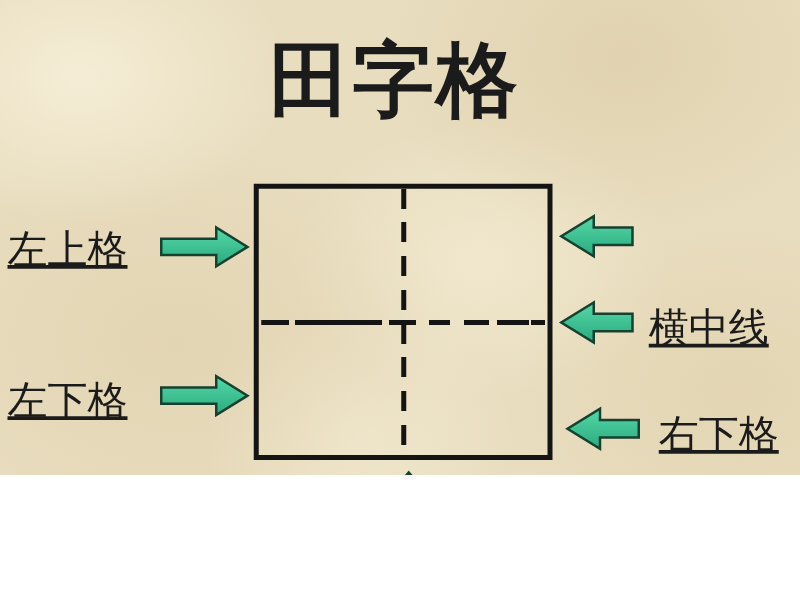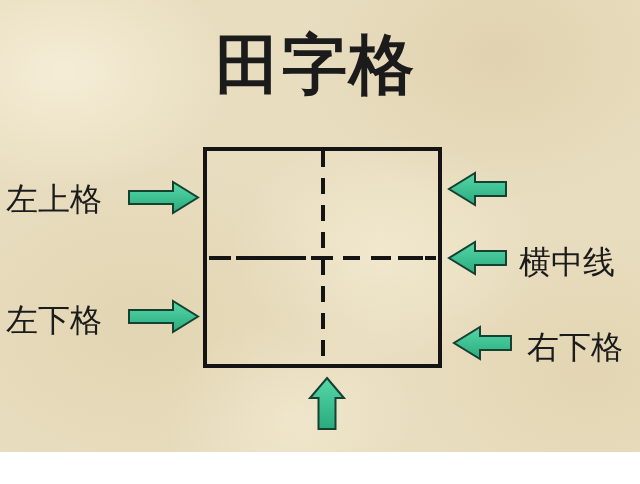--- a/index.html
+++ b/index.html
@@ -6,21 +6,21 @@
   :root{
     --bg:#e8ddbf;
     --arrow-light:#55d8a8;
     --arrow-dark:#2aaa7e;
     --arrow-outline:#16402f;
     --line:#141414;
     --text:#1b1b1b;
   }
   .stage{
     position:relative;
-    width:640px;height:452px;
+    width:640px;height:380px;
     overflow:hidden;
     font-family:"Liberation Serif","DejaVu Serif",serif;
     color:var(--text);
     background:
       radial-gradient(240px 170px at 10% 16%, rgba(255,250,232,.55), transparent 70%),
       radial-gradient(280px 210px at 78% 12%, rgba(216,198,158,.45), transparent 70%),
       radial-gradient(320px 240px at 22% 72%, rgba(219,202,162,.42), transparent 70%),
       radial-gradient(220px 160px at 60% 55%, rgba(249,242,220,.5), transparent 70%),
       radial-gradient(260px 200px at 92% 82%, rgba(221,204,164,.45), transparent 70%),
       radial-gradient(180px 140px at 45% 92%, rgba(252,246,226,.4), transparent 70%),
@@ -39,21 +39,21 @@
   .vline{
     position:absolute;top:0;bottom:0;left:calc(50% - 2px);width:4px;
     background:repeating-linear-gradient(180deg, var(--line) 0 16px, transparent 16px 27px);
   }
   .hline{
     position:absolute;left:2px;right:2px;top:calc(50% - 2px);height:4px;
     background:repeating-linear-gradient(90deg, transparent 0 6px, var(--line) 6px 22px, transparent 22px 32px),
                repeating-linear-gradient(90deg, var(--line) 0 16px, transparent 16px 27px);
   }
   .label{
-    position:absolute;font-size:32px;line-height:1.05;white-space:nowrap;color:var(--text);
+    position:absolute;font-size:32px;line-height:1.05;white-space:nowrap;color:var(--text);text-decoration:underline;
   }
   .label.big{font-size:35px;}
   .arrow{position:absolute;display:block;}
   svg{display:block;overflow:visible;}
 </style>
 </head>
 <body>
 
 <div class="stage">
 

